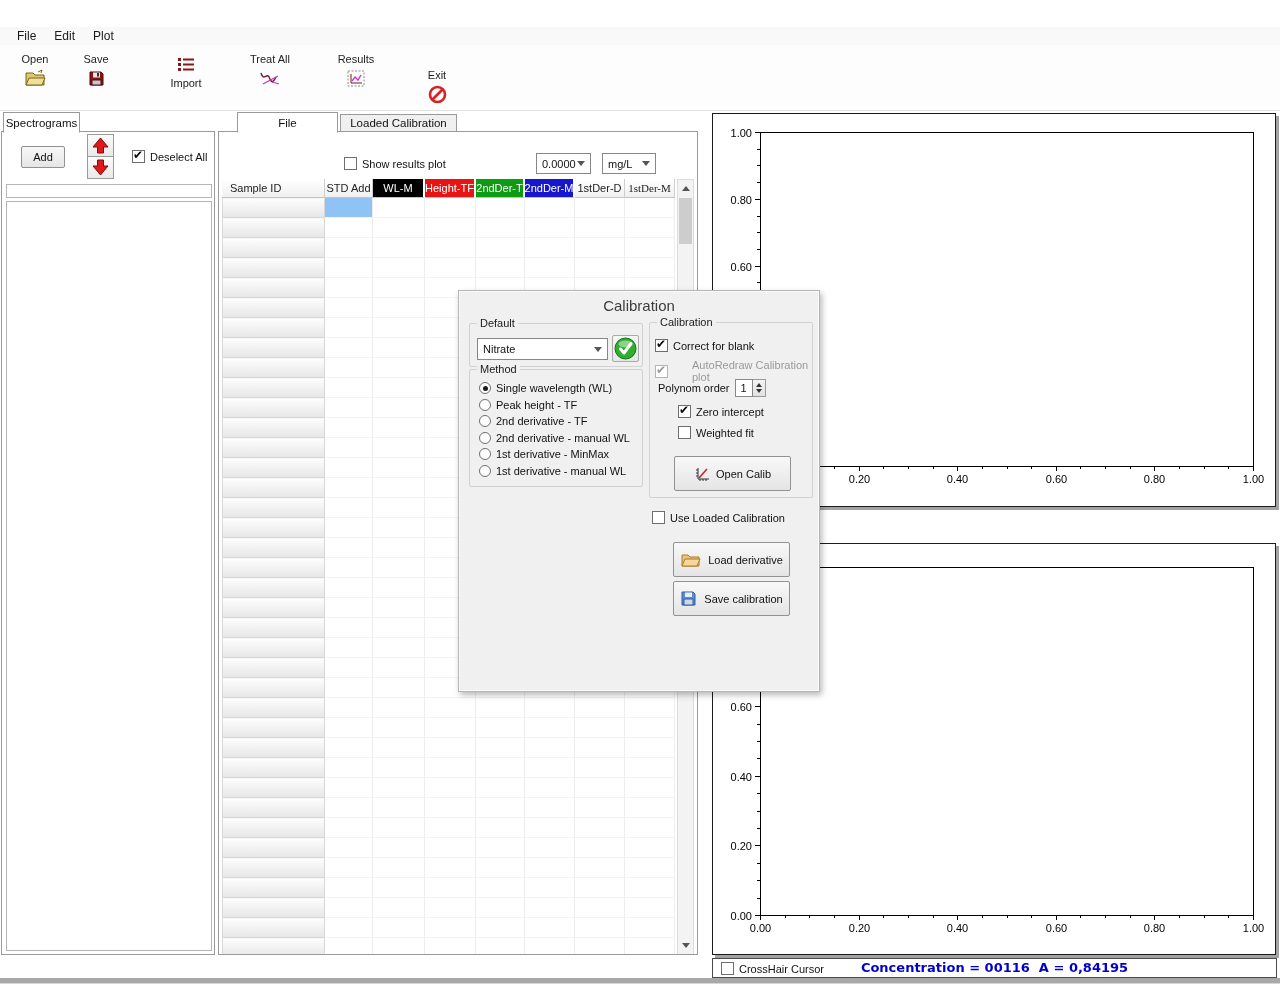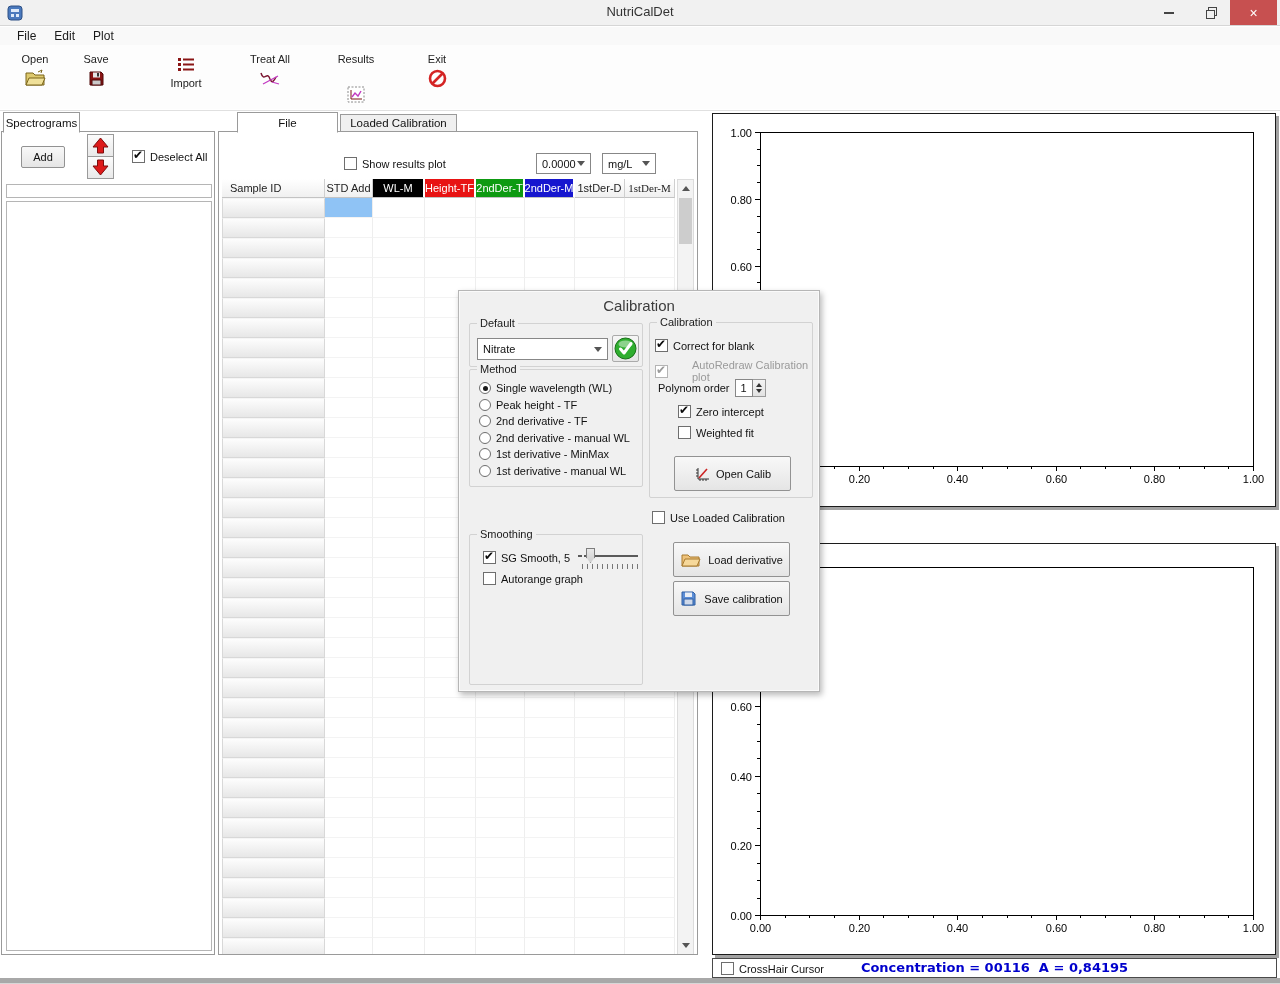--- a/index.html
+++ b/index.html
@@ -130,41 +130,20 @@
   .load-btn { position:absolute; left:214px; top:251px; width:117px; height:35px; gap:7px; }
   .save-btn { position:absolute; left:214px; top:290px; width:117px; height:35px; gap:7px; }
 
   svg text { font-family:"Liberation Sans", sans-serif; }
 </style>
 </head>
 <body>
 
 <div class="window">
 
-  <div class="titlebar">
-    <span class="app-icon">
-      <svg width="16" height="16">
-          <rect x="1" y="1" width="14" height="14" rx="3" fill="#4a79bd" stroke="#2e5185"></rect>
-          <rect x="4" y="4" width="8" height="3" fill="#dce8f8"></rect>
-          <rect x="4" y="9" width="3" height="3" fill="#dce8f8"></rect>
-          <rect x="9" y="9" width="3" height="3" fill="#dce8f8"></rect>
-        </svg>
-    </span>
-    <div class="title-text">NutriCalDet</div>
-    <div class="win-btn btn-min">
-        <span class="min-glyph"></span>
-      </div>
-    <div class="win-btn btn-restore">
-      <svg width="13" height="13">
-          <rect x="3.5" y="1.5" width="8" height="8" fill="none" stroke="#444"></rect>
-          <rect x="1.5" y="4.5" width="8" height="8" fill="#f1f1f1" stroke="#444"></rect>
-        </svg>
-    </div>
-    <div class="win-btn btn-close">×</div>
-  </div>
 
   <div class="menubar">
     <span class="menu-item">File</span>
     <span class="menu-item">Edit</span>
     <span class="menu-item">Plot</span>
   </div>
 
   <div class="toolbar" id="toolbar">
       <div class="tb-item" style="left: 3px;">
         <div class="tb-label">Open</div>
@@ -202,31 +181,31 @@
       </div>
       <div class="tb-item" style="left: 238px;">
         <div class="tb-label">Treat All</div>
         <div class="tb-icon">
           <svg width="22" height="18">
             <path d="M2,4 C5,14 8,1 11,10 C13,15 15,12 17,8" stroke="#7a1530" stroke-width="1.5" fill="none"></path>
             <path d="M4,15 L19,7 M13,13 L20,15" stroke="#c23ac2" stroke-width="1.3" fill="none"></path>
           </svg>
         </div>
       </div>
-      <div class="tb-item" style="left: 324px; justify-content: space-between;">
+      <div class="tb-item" style="left: 324px;">
         <div class="tb-label">Results</div>
         <div class="tb-icon">
           <svg width="18" height="17">
             <rect x="1" y="1" width="16" height="15" fill="#fff" stroke="#8a8a8a" stroke-dasharray="2,1.5"></rect>
             <path d="M4,4 V13 H15" stroke="#7a1515" fill="none"></path>
             <path d="M5,11 L8,7 L11,10 L14,5" stroke="#c23ac2" stroke-width="1.4" fill="none"></path>
           </svg>
         </div>
       </div>
-      <div class="tb-item" style="left: 405px;">
+      <div class="tb-item" style="left: 405px; margin-top: 16px;">
         <div class="tb-label">Exit</div>
         <div class="tb-icon">
           <svg width="19" height="19">
             <circle cx="9.5" cy="9.5" r="7.5" fill="none" stroke="#d42424" stroke-width="2.6"></circle>
             <line x1="4.5" y1="14.5" x2="14.5" y2="4.5" stroke="#d42424" stroke-width="2.6"></line>
           </svg>
         </div>
       </div>
     </div>
   <div class="workspace-top-line"></div>
@@ -847,37 +826,20 @@
           <span class="circ"></span>
           <span>1st derivative - MinMax</span>
         </label>
         <label class="radio">
           <span class="circ"></span>
           <span>1st derivative - manual WL</span>
         </label>
       </div>
 
 
-    <div class="group g-smooth">
-      <span class="group-label">Smoothing</span>
-      <label class="cb sg-cb checked">
-        <span class="box"></span>
-        <span>SG Smooth, 5</span>
-      </label>
-      <div class="slider">
-        <span class="dash"></span>
-        <span class="rail"></span>
-        <span class="thumb"></span>
-        <span class="ticks"></span>
-      </div>
-      <label class="cb auto-cb">
-        <span class="box"></span>
-        <span>Autorange graph</span>
-      </label>
-    </div>
 
     <div class="group g-calib">
       <span class="group-label">Calibration</span>
       <label class="cb cfb-cb checked">
         <span class="box"></span>
         <span>Correct for blank</span>
       </label>
       <label class="cb disabled ar-cb checked">
         <span class="box"></span>
         <span>AutoRedraw Calibration plot</span>

